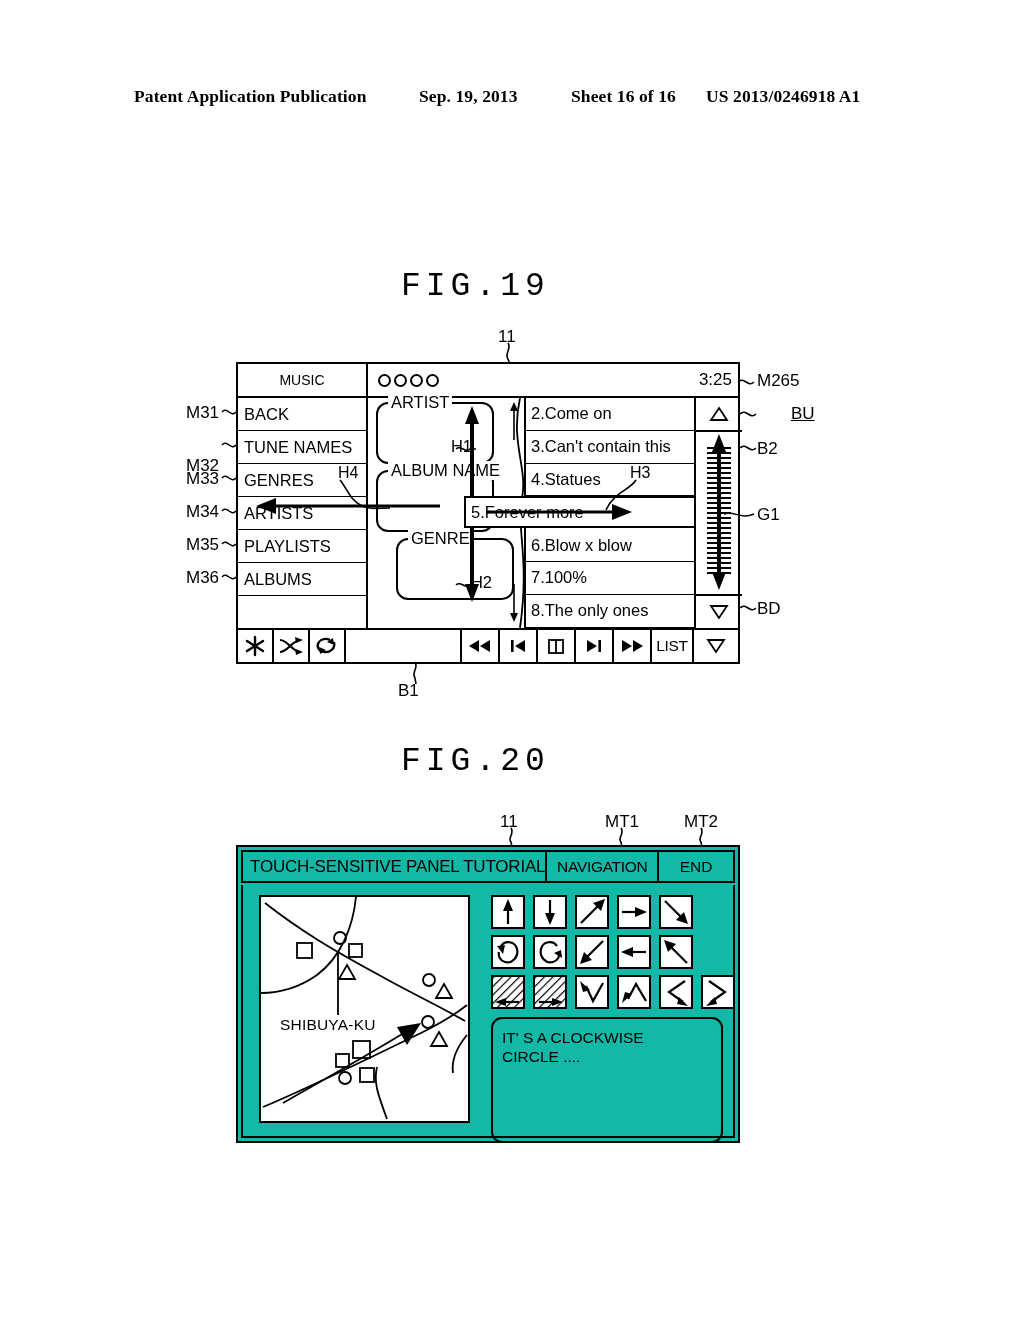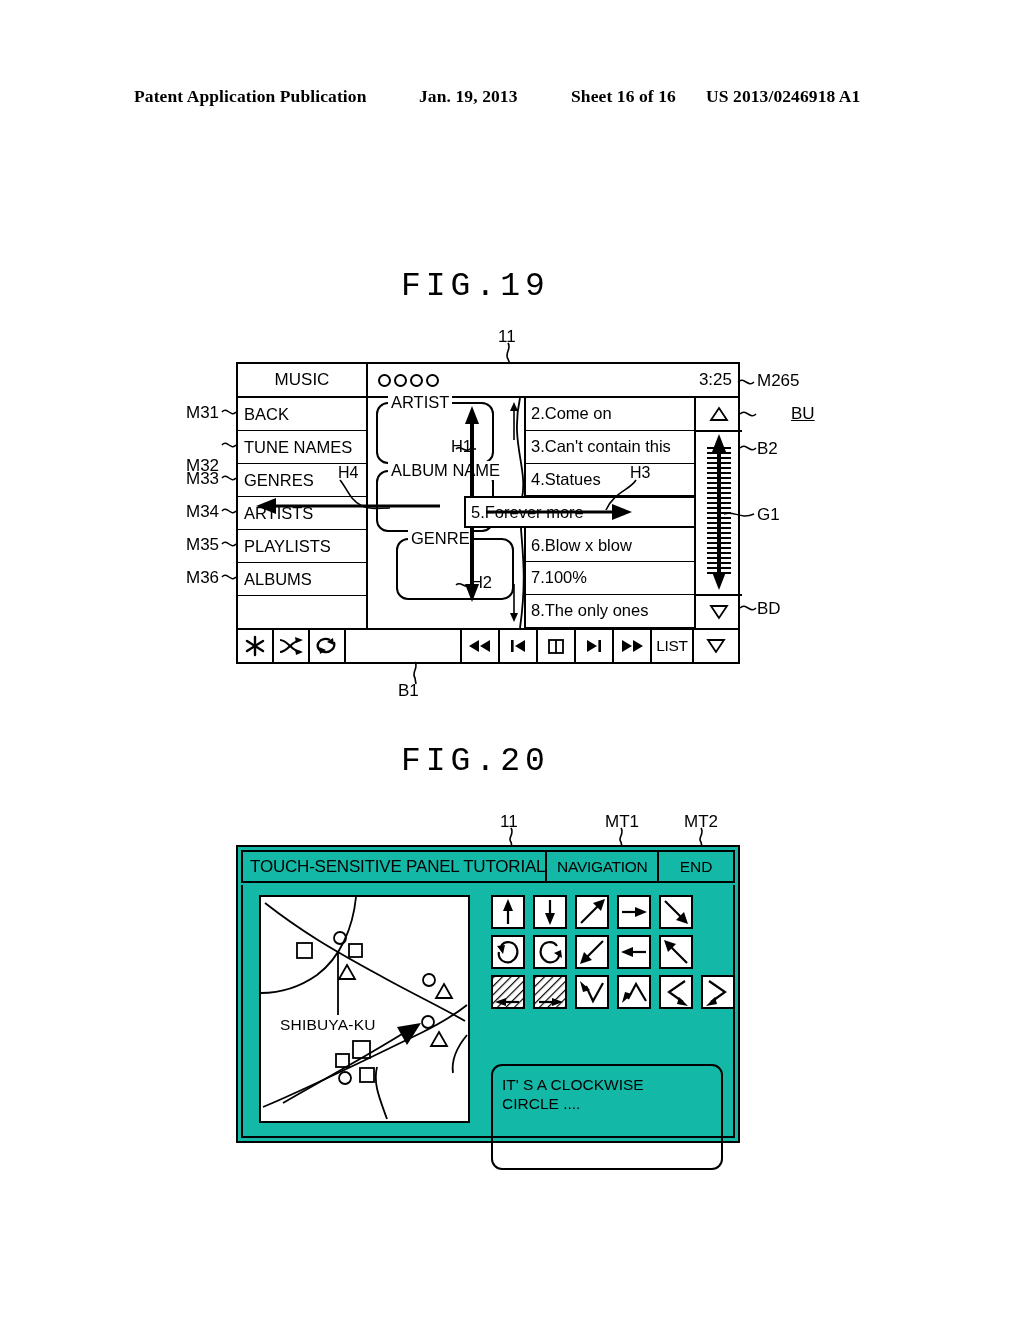--- a/index.html
+++ b/index.html
@@ -78,21 +78,21 @@
     box-sizing: border-box;
     display: flex;
   }
   #f19-src {
     width: 130px;
     border-right: 2.5px solid #000;
     box-sizing: border-box;
     display: flex;
     align-items: center;
     justify-content: center;
-    font-size: 17px;
+    font-size: 14px;
   }
   #f19-track {
     flex: 1;
     display: flex;
     align-items: center;
     justify-content: space-between;
     padding: 0 6px 0 10px;
     box-sizing: border-box;
     font-size: 17px;
   }
@@ -365,38 +365,37 @@
     border: 2.2px solid #000;
     box-sizing: border-box;
     background: #fff;
   }
 
   #f20-msg {
     position: absolute;
     left: 248px;
     top: 132px;
     width: 232px;
-    height: 106px;
+    height: 126px;
     border: 2.2px solid #000;
     border-radius: 11px;
     box-sizing: border-box;
     padding: 9px 0 0 9px;
     font-size: 15.5px;
     line-height: 19px;
-    margin-top: 47px;
   }
 
   svg { display: block; overflow: visible; }
 </style>
 </head>
 <body>
 
 <div id="page-header">
   <span class="hdr-pub">Patent Application Publication</span>
-  <span class="hdr-date">Jan. 19, 2013</span>
+  <span class="hdr-date">Sep. 19, 2013</span>
   <span class="hdr-sheet">Sheet 16 of 16</span>
   <span class="hdr-num">US 2013/0246918 A1</span>
 </div>
 
 <div id="fig19-title" class="fig-title">FIG.19</div>
 
 <div class="ref" style="left:498px; top:327px;">11</div>
 <svg class="squig" style="left:498px; top:343px;" width="26" height="22">
   <path d="M10,0 C14,6 6,10 10,16 L12,21" stroke="#000" stroke-width="1.6" fill="none"></path>
 </svg>

